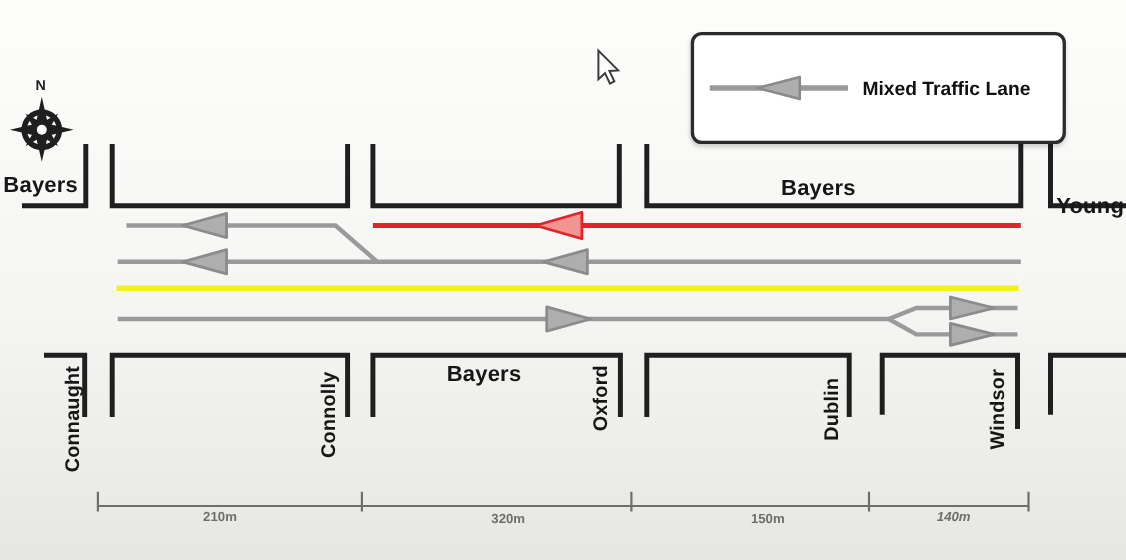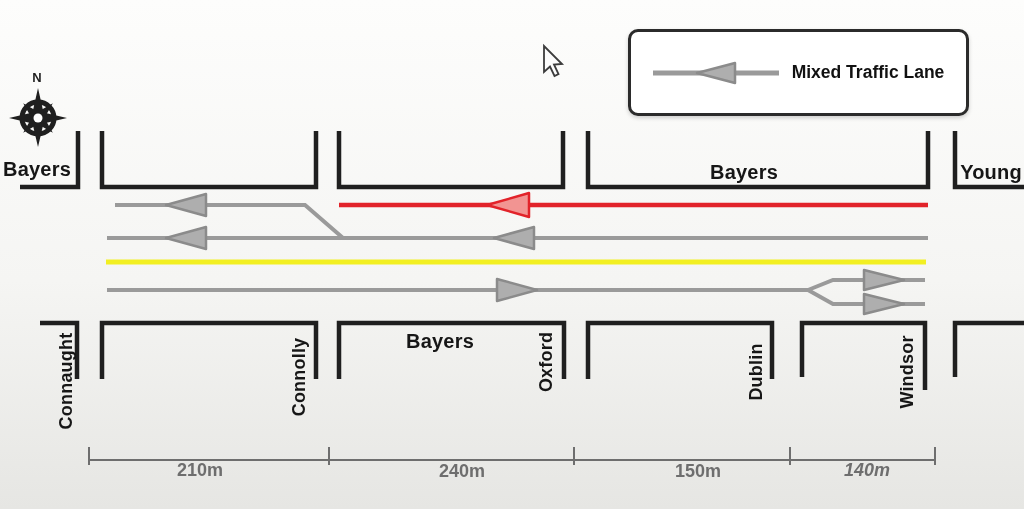--- a/index.html
+++ b/index.html
@@ -22,27 +22,27 @@
   .ring{fill:none;stroke:var(--road,#1f1f1f);stroke-width:5;}
   .hub{fill:#ffffff;}
   .cursor{fill:#fcfcfc;stroke:#3c3c3c;stroke-width:1.8;stroke-linejoin:miter;}
   
   .h-label{position:absolute;transform:translate(-50%,-50%);font-weight:bold;font-size:20px;
            color:var(--label-text,#161616);white-space:nowrap;letter-spacing:0.2px;}
   .v-label{position:absolute;transform:translate(-50%,-50%) rotate(-90deg);font-weight:bold;font-size:18px;
            color:var(--label-text,#161616);white-space:nowrap;letter-spacing:0.2px;}
   .n-label{position:absolute;transform:translate(-50%,-50%);font-weight:bold;font-size:13px;
            color:var(--road,#1f1f1f);}
-  .scale-label{position:absolute;transform:translate(-50%,-50%);font-weight:bold;font-size:18px;
+  .scale-label{position:absolute;transform:translate(-50%,-50%);font-weight:bold;font-size:12px;
            color:var(--scale,#6e6e6e);white-space:nowrap;}
   
-  .legend{position:absolute;left:628px;top:29px;width:341px;height:87px;box-sizing:border-box;
+  .legend{position:absolute;left:628px;top:29px;width:341px;height:102px;box-sizing:border-box;
           border:3px solid var(--legend-border,#2b2b2b);border-radius:10px;background:#ffffff;
           box-shadow:0 2px 4px rgba(0,0,0,0.18);
-          display:flex;flex-direction:row;justify-content:center;gap:9px;padding:16px 14px;}
+          display:flex;flex-direction:column;justify-content:center;gap:9px;padding:16px 14px;}
   .legend-row{display:flex;align-items:center;gap:13px;}
   .legend-label{font-size:17.5px;font-weight:bold;color:#111;white-space:nowrap;}
 </style>
 </head>
 <body>
 
 <div class="stage">
 
   <svg class="art" width="1024" height="509" viewBox="0 0 1024 509">
 
@@ -87,31 +87,31 @@
 
     <g transform="translate(544,46)">
       <path class="cursor" d="M0 0 V26 L6 20.5 L10.5 30 L14.5 28 L10 18.5 L18 18 Z"></path>
     </g>
   </svg>
 
   <div class="n-label" style="left:37px;top:77px;">N</div>
 
   <div class="h-label" style="left:37px;top:169px;">Bayers</div>
   <div class="h-label" style="left:744px;top:172px;">Bayers</div>
-  <div class="h-label" style="left:991px;top:172px;">Young</div>
+  <div class="h-label" style="left:991px;top:188px;">Young</div>
   <div class="h-label" style="left:440px;top:341px;">Bayers</div>
 
   <div class="v-label" style="left:66px;top:381px;">Connaught</div>
   <div class="v-label" style="left:299px;top:377px;">Connolly</div>
   <div class="v-label" style="left:546px;top:362px;">Oxford</div>
   <div class="v-label" style="left:756px;top:372px;">Dublin</div>
   <div class="v-label" style="left:907px;top:372px;">Windsor</div>
 
   <div class="scale-label" style="left:200px;top:470px;">210m</div>
-  <div class="scale-label" style="left:462px;top:471px;">240m</div>
+  <div class="scale-label" style="left:462px;top:471px;">320m</div>
   <div class="scale-label" style="left:698px;top:471px;">150m</div>
   <div class="scale-label" style="left:867px;top:470px;font-style:italic;">140m</div>
 
   <div class="legend">
     <div class="legend-row">
       <svg width="126" height="26">
         <line class="mixedlane" x1="0" y1="13" x2="126" y2="13" style="stroke-width:5"></line>
         <polygon class="marrow" points="44,13 82,3 82,23"></polygon>
       </svg>
       <span class="legend-label">Mixed Traffic Lane</span>

